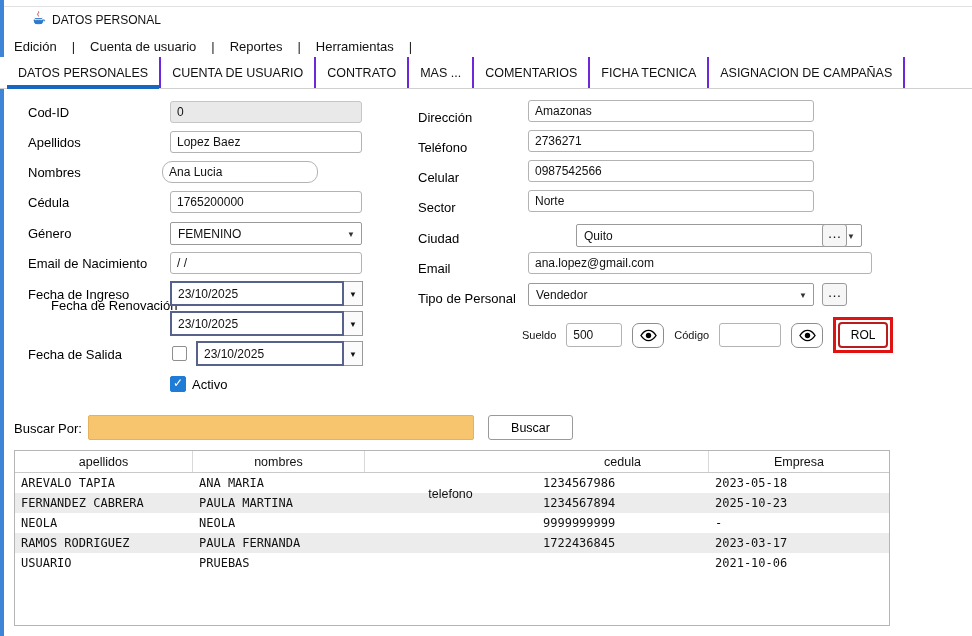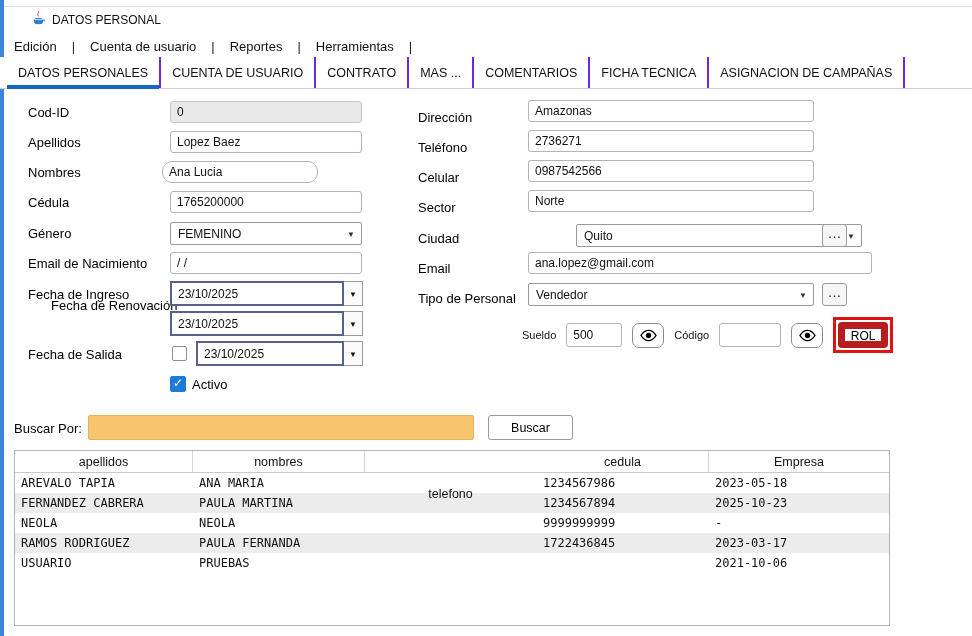--- a/index.html
+++ b/index.html
@@ -34,21 +34,21 @@
   .datebtn::after { content:"▼"; position:absolute; left:50%; top:50%; transform:translate(-50%,-50%); font-size:8px; color:#111; }
 
   .checkbox { position:absolute; width:15px; height:15px; border:1px solid #8f8f8f; border-radius:2px; background:#fff; }
   .checkbox.checked { background:#1e7bd6; border-color:#1e7bd6; }
   .checkbox.checked::after { content:"✓"; position:absolute; left:2px; top:-1px; color:#fff; font-size:12px; }
 
   .sueldo-row { position:absolute; left:522px; top:317px; display:flex; align-items:center; gap:10px; }
   .sueldo-row .rowlbl { font-size:11px; white-space:nowrap; }
   .eyebtn { width:32px; height:25px; border:1px solid #8d8d8d; border-radius:7px; background:#fff; display:flex; align-items:center; justify-content:center; cursor:pointer; }
   .rolwrap { border:3px solid #e01212; padding:2px; background:#fff; }
-  .rolbtn { width:50px; height:26px; border:7px solid #b91c1c; border-radius:4px; background:#fff; font:12px "Liberation Sans", sans-serif; cursor:pointer; }
+  .rolbtn { width:50px; height:26px; border:2px solid #b91c1c; border-radius:4px; background:#fff; font:12px "Liberation Sans", sans-serif; cursor:pointer; }
 
   .morebtn { position:absolute; width:25px; height:23px; border:1px solid #9a9a9a; border-radius:3px; background:#f6f6f6; font-size:14px; line-height:10px; display:flex; align-items:flex-start; justify-content:center; padding-top:3px; cursor:pointer; }
 
   .searchfld { background:#f6c56d; border:1px solid #e3b25a; border-radius:2px; }
   .btn { border:1px solid #9a9a9a; border-radius:3px; background:#fff; font:12.5px "Liberation Sans", sans-serif; cursor:pointer; }
 
   .table { position:absolute; left:14px; top:450px; width:876px; height:176px; border:1px solid #b5b5b5; background:#fff; }
   .thead { display:flex; height:22px; border-bottom:1px solid #c9c9c9; }
   .th { display:flex; align-items:center; justify-content:center; font-size:12.5px; border-right:1px solid #d9d9d9; }
   .th:last-child { border-right:none; }

